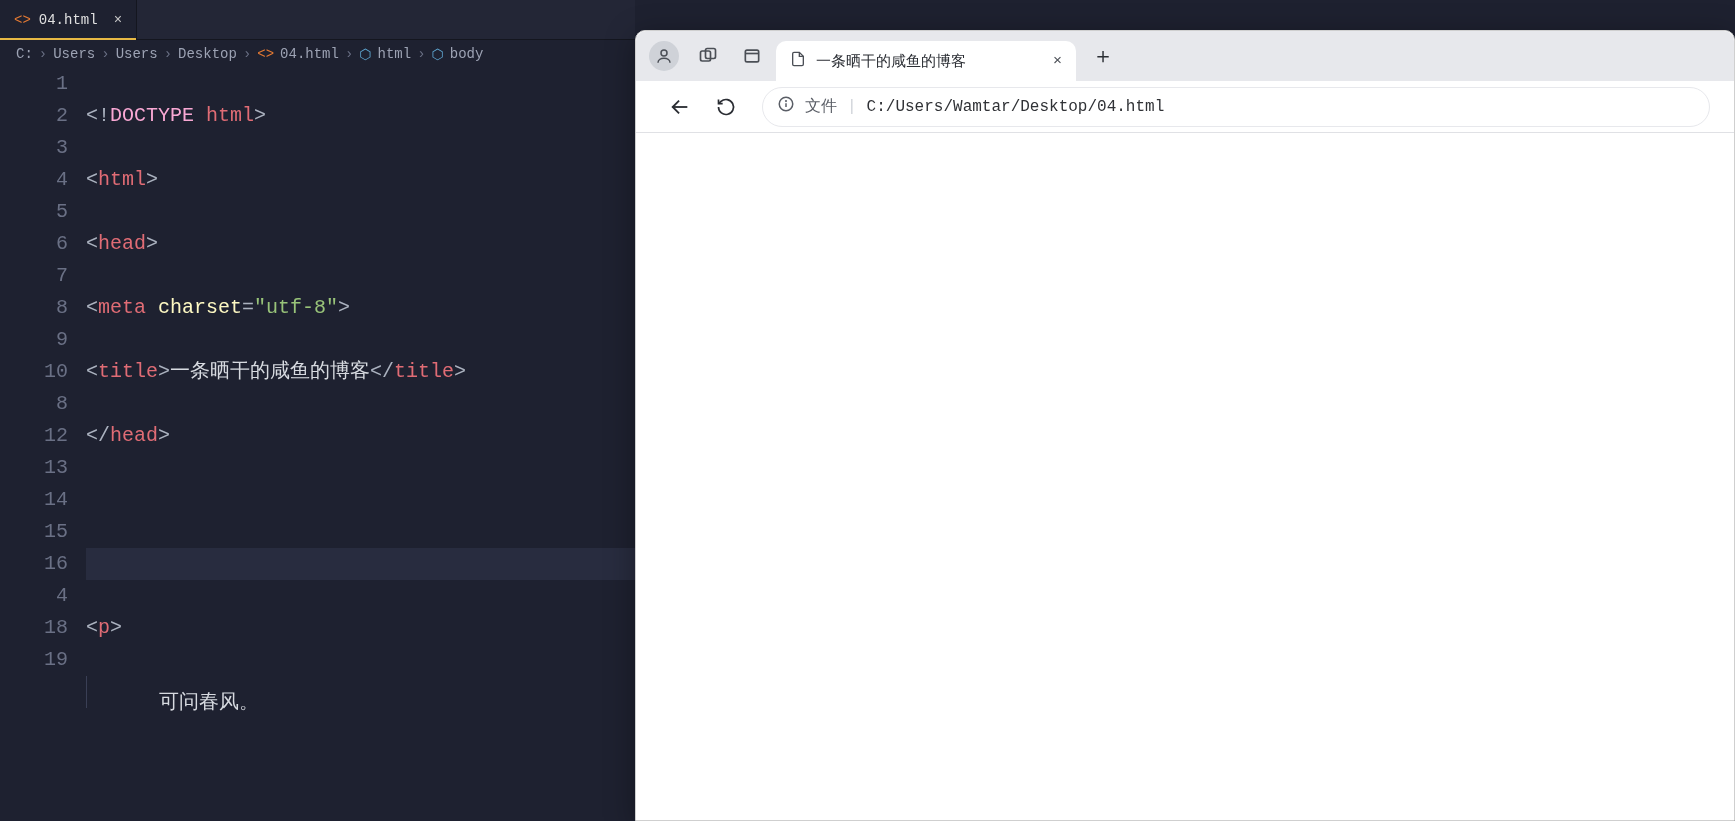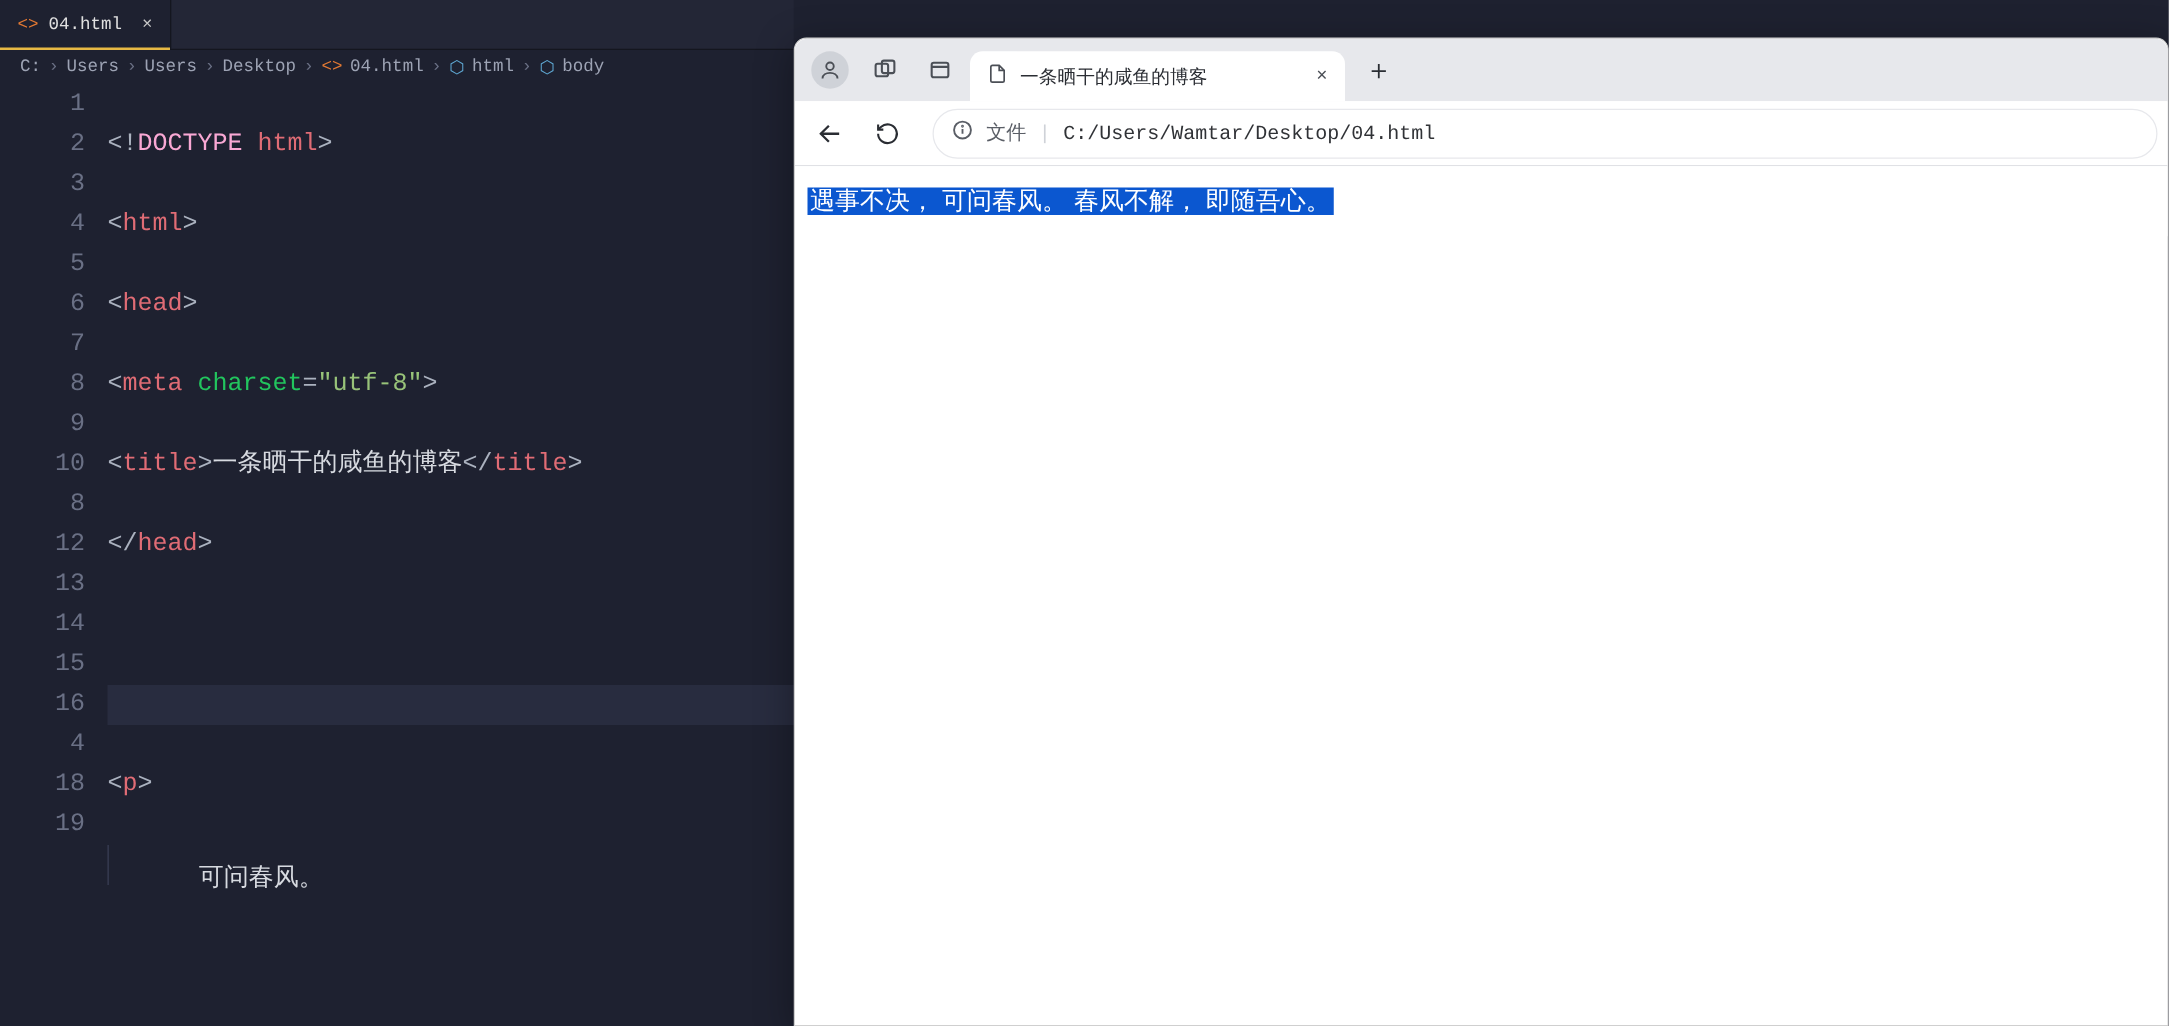--- a/index.html
+++ b/index.html
@@ -95,21 +95,21 @@
   .code {
     flex: 1;
     white-space: pre;
   }
   .code div { height: 32px; }
   .code .cursor-line { background: #282c3f; }
 
   .t-bracket { color: #abb2bf; }
   .t-bang { color: #f9a8d4; }
   .t-tag { color: #e06c75; }
-  .t-attr { color: #22c55e; }
+  .t-attr { color: #fef9c3; }
   .t-eq { color: #abb2bf; }
   .t-str { color: #98c379; }
   .t-text { color: #d7dae0; }
 
   .indent-guide {
     border-left: 1px solid #3a3f55;
     display: inline-block;
     height: 100%;
     margin-left: 0;
     padding-left: 0;
@@ -198,21 +198,21 @@
     margin-left: 6px;
     cursor: pointer;
   }
 
   .addr-bar {
     display: flex;
     align-items: center;
     height: 52px;
     background: #fff;
     border-bottom: 1px solid #e0e1e5;
-    padding: 0 8px;
+    padding: 0 24px;
     gap: 6px;
   }
   .nav-btn {
     width: 40px;
     height: 40px;
     display: flex;
     align-items: center;
     justify-content: center;
     color: #2a2d33;
     font-size: 20px;
@@ -386,16 +386,13 @@
             <line x1="12" y1="11" x2="12" y2="16"></line>
             <circle cx="12" cy="8" r="0.5" fill="#5a5e66"></circle>
           </svg>
       </span>
       <span class="scheme-label">文件</span>
       <span class="pipe">|</span>
       <span class="url-text">C:/Users/Wamtar/Desktop/04.html</span>
     </div>
   </div>
 
-  <div class="viewport">
-    <span class="sel">遇事不决， 可问春风。 春风不解， 即随吾心。</span>
-  </div>
 </div>
 
 </body></html>

